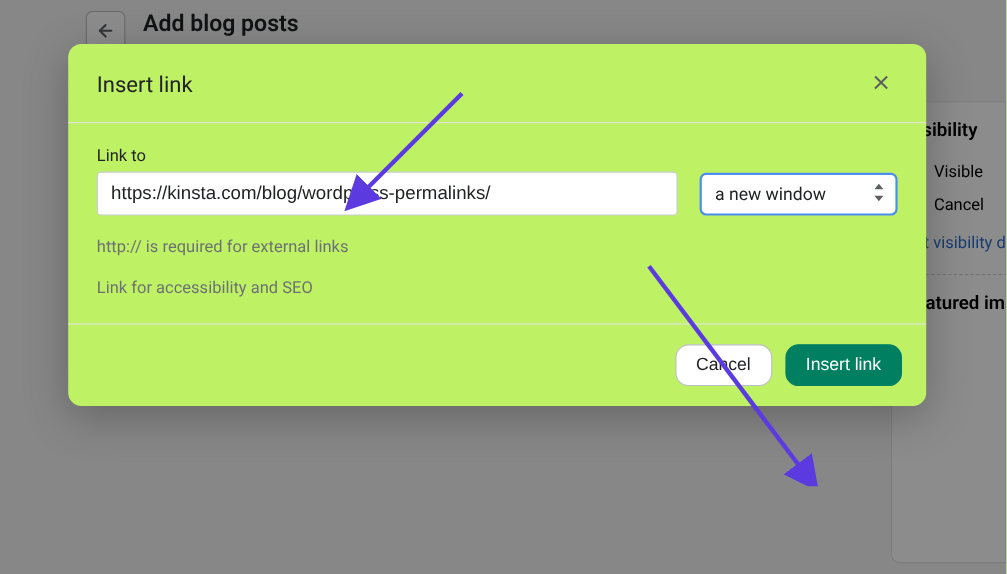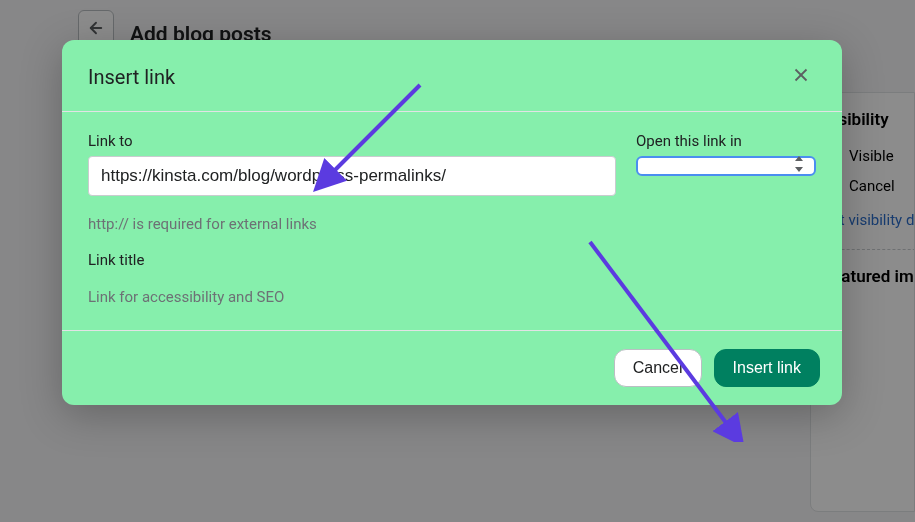--- a/index.html
+++ b/index.html
@@ -7,21 +7,21 @@
       font-family: -apple-system, BlinkMacSystemFont, "Segoe UI", Roboto, sans-serif;
       width: 915px; height: 522px;
       position: relative;
       overflow: hidden;
       background: #f6f6f7;
     }
     .page-bg { position:absolute; inset:0; }
     .overlay-dim { position:absolute; inset:0; background: rgba(0,0,0,0.45); }
 
     
-    .topbar { display:flex; align-items:flex-end; gap:16px; padding:10px 20px 10px 78px; }
+    .topbar { display:flex; align-items:flex-start; gap:16px; padding:10px 20px 10px 78px; }
     .back-btn {
       width:36px; height:36px; border:1px solid #babfc3; border-radius:6px;
       display:flex; align-items:center; justify-content:center; background:#fff;
       cursor:pointer;
     }
     .page-title { font-size:21px; font-weight:600; color:#202223; }
 
     .side-panel {
       position:absolute; right:0; top:92px; width:105px; height:420px;
       background:#fff; border:1px solid #e1e3e5; border-top-left-radius:8px;
@@ -32,33 +32,33 @@
     .radio-row { display:flex; align-items:flex-start; gap:8px; font-size:15px; margin-bottom:12px; white-space:nowrap; }
     .radio { width:18px; height:18px; border:2px solid #8c9196; border-radius:50%; display:flex; align-items:center; justify-content:center; flex-shrink:0;}
     .radio.checked::after { content:""; width:8px; height:8px; background:#2c6ecb; border-radius:50%; }
     .radio.checked { border-color:#2c6ecb; }
     .link-text { color:#2c6ecb; font-size:15px; margin-top:16px; white-space:nowrap; }
     .side-divider { border-top:1px dashed #c9cccf; margin:20px -12px 16px; }
 
     
     .modal {
       position:absolute; left:62px; top:40px; width:780px;
-      background:#86efac; border-radius:12px;
+      background:#bef264; border-radius:12px;
       box-shadow: 0 10px 40px rgba(0,0,0,0.25);
       z-index:50;
     }
     .modal-header { display:flex; justify-content:space-between; align-items:center; padding:20px 26px 18px; }
     .modal-title { font-size:20px; color:#202223; font-weight:400; }
     .close-btn { background:none; border:none; cursor:pointer; padding:4px; }
     .close-btn svg { width:22px; height:22px; stroke:#5c5f62; stroke-width:2; }
 
     .modal-hr { border:none; border-top:1px solid #e1e3e5; }
 
     .modal-body { padding:20px 26px 24px; }
-    .form-row { display:flex; gap:20px; align-items:flex-start; margin-bottom:6px; }
+    .form-row { display:flex; gap:20px; align-items:flex-end; margin-bottom:6px; }
     .field-linkto { flex:1; }
     .field-openin { width:180px; }
     .label { display:block; font-size:15px; color:#202223; margin-bottom:6px; }
     .text-input {
       width:100%; padding:9px 12px; font-size:17px; color:#202223;
       border:1px solid #c9cccf; border-radius:4px; background:#fff;
     }
     .select-wrap {
       position:relative; width:100%;
       border:2px solid #4b8ef0; border-radius:6px;
@@ -126,33 +126,32 @@
   </div>
   <hr class="modal-hr">
   <div class="modal-body">
 
     <div class="form-row">
       <div class="field-linkto">
         <label class="label">Link to</label>
         <input type="text" class="text-input" value="https://kinsta.com/blog/wordpress-permalinks/" style="">
       </div>
       <div class="field-openin">
-        <label class="label">Open this link in</label>
         <div class="select-wrap">
+          <span>a new window</span>
           <span class="select-caret">
             <svg viewBox="0 0 10 16">
                 <path d="M5 0L9 5H1z M5 16L1 11h8z"></path>
               </svg>
           </span>
         </div>
       </div>
     </div>
     <div class="helper">http:// is required for external links</div>
 
-    <label class="label">Link title</label>
     <div class="helper" style="margin-bottom:0;">Link for accessibility and SEO</div>
 
   </div>
   <div class="modal-footer">
     <button class="btn">Cancel</button>
     <button class="btn btn-primary">Insert link</button>
   </div>
 </div>
 
 <svg class="arrow" style="left:310px; top:75px;" width="120" height="120" viewBox="0 0 120 120">

